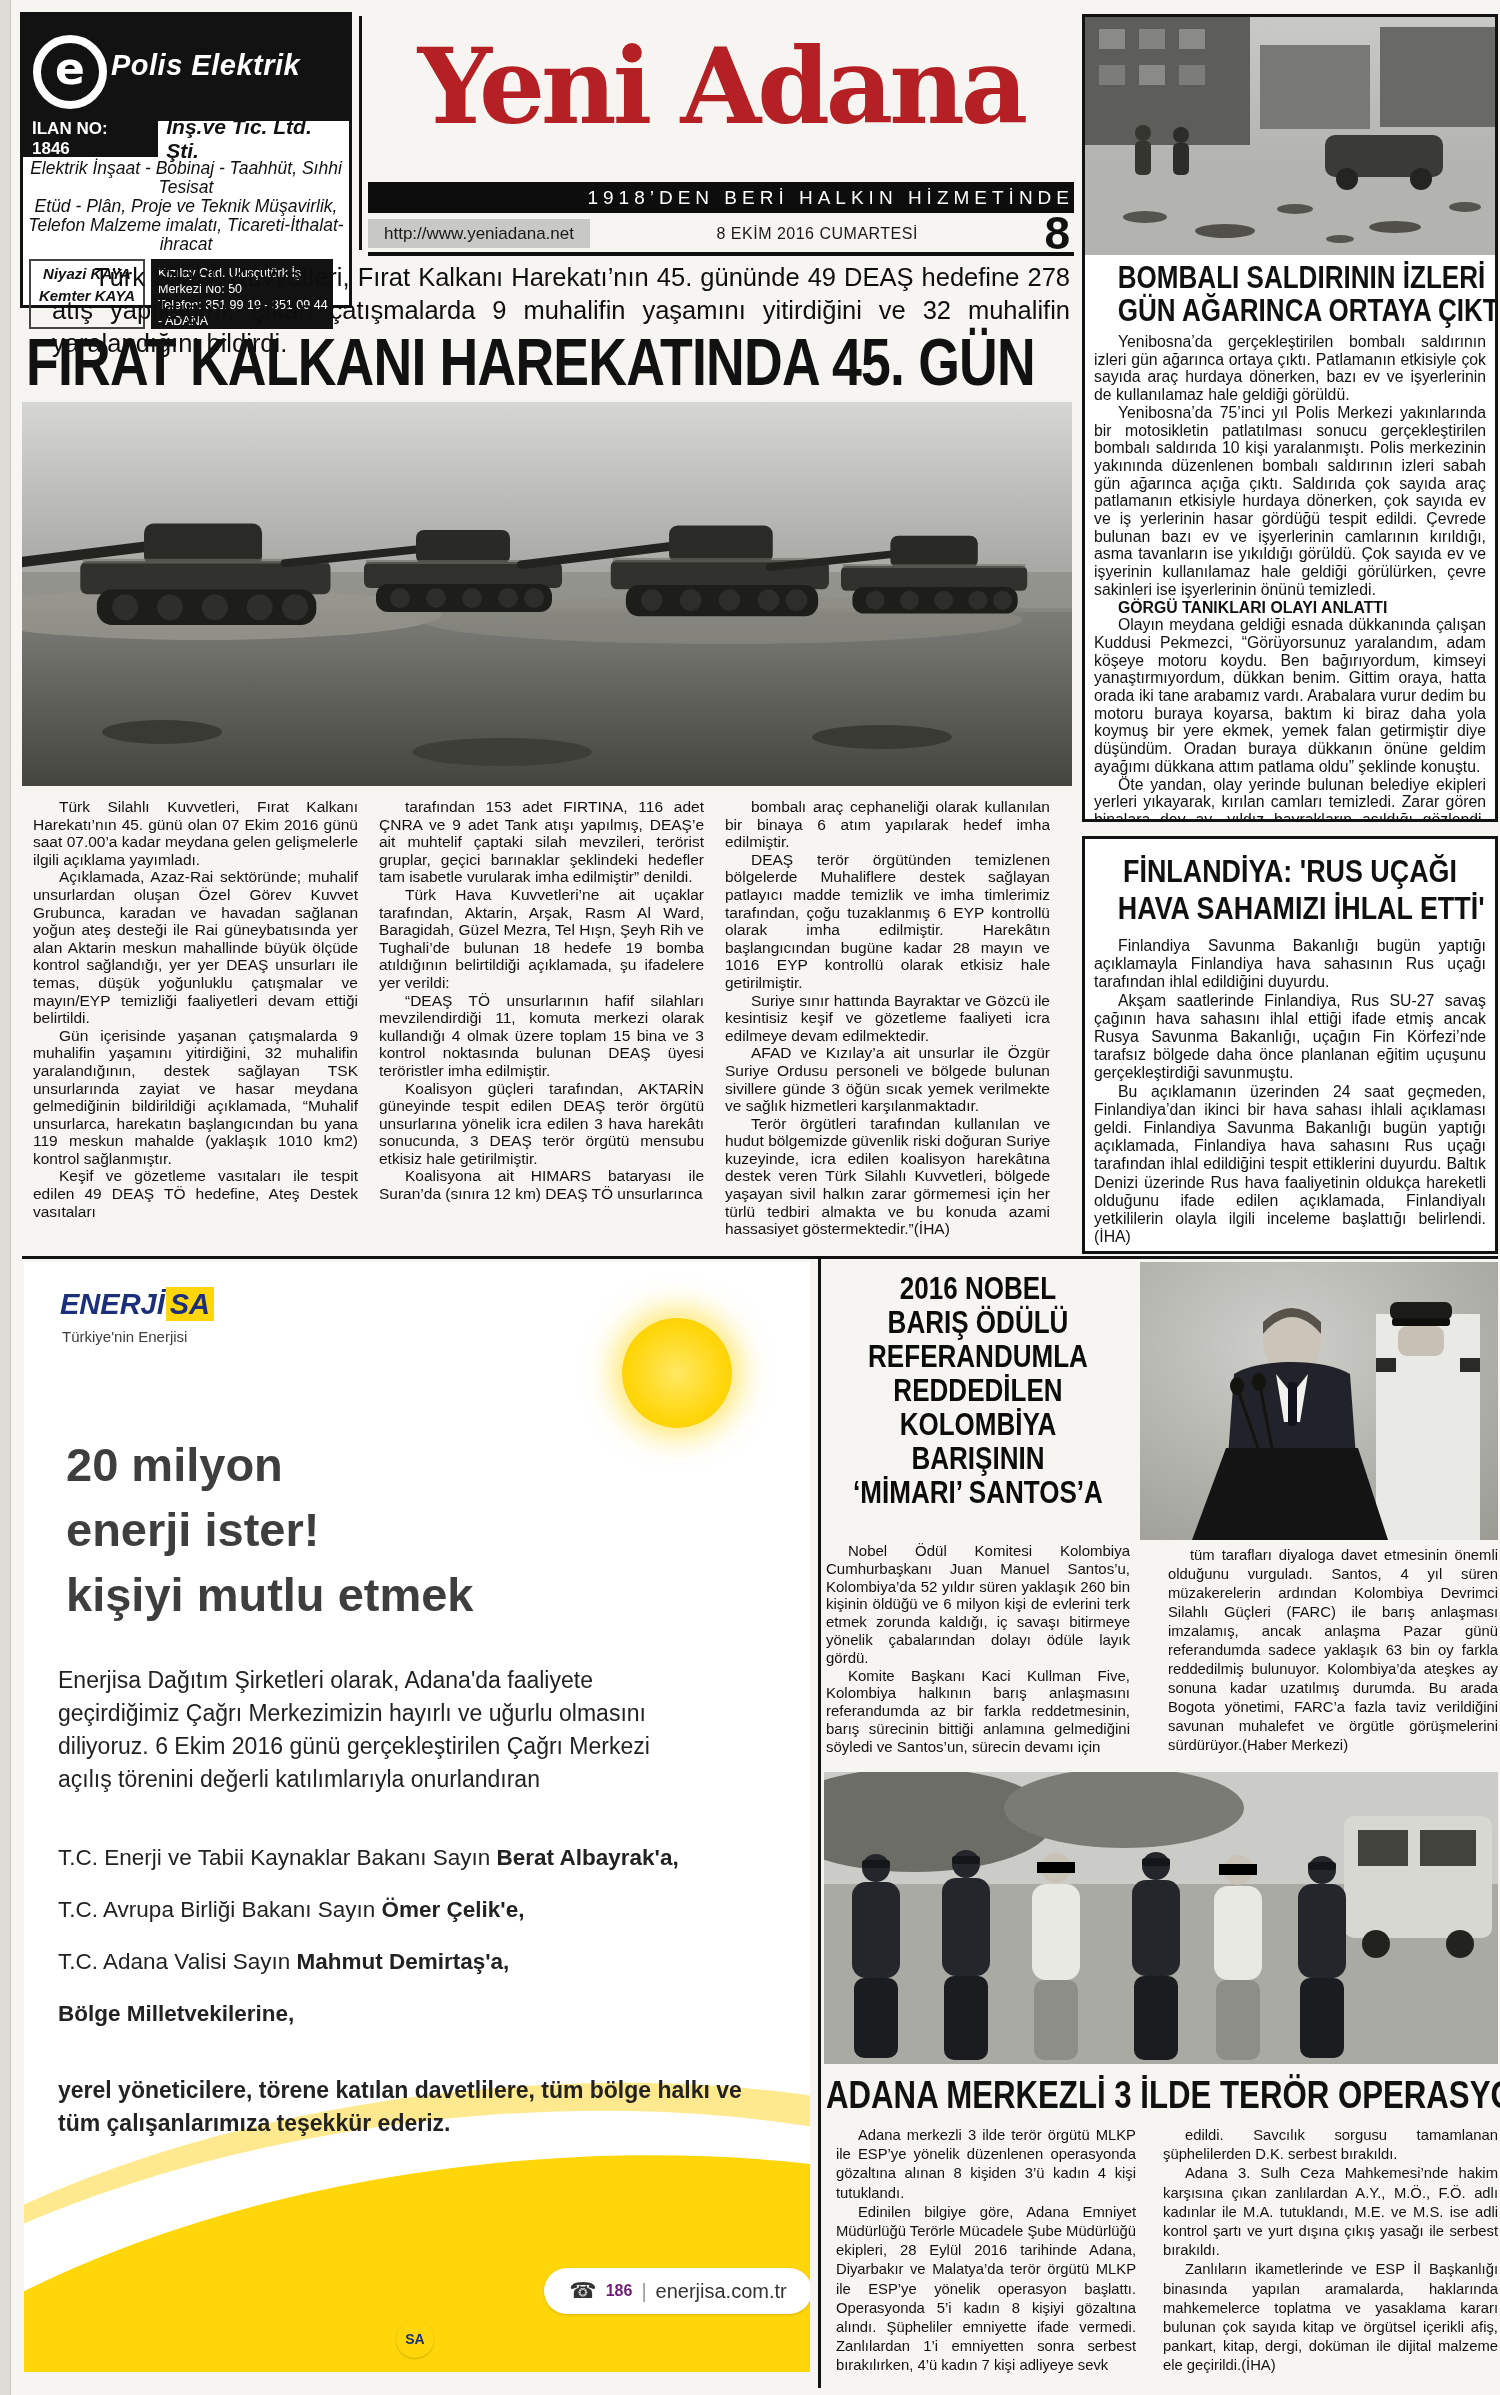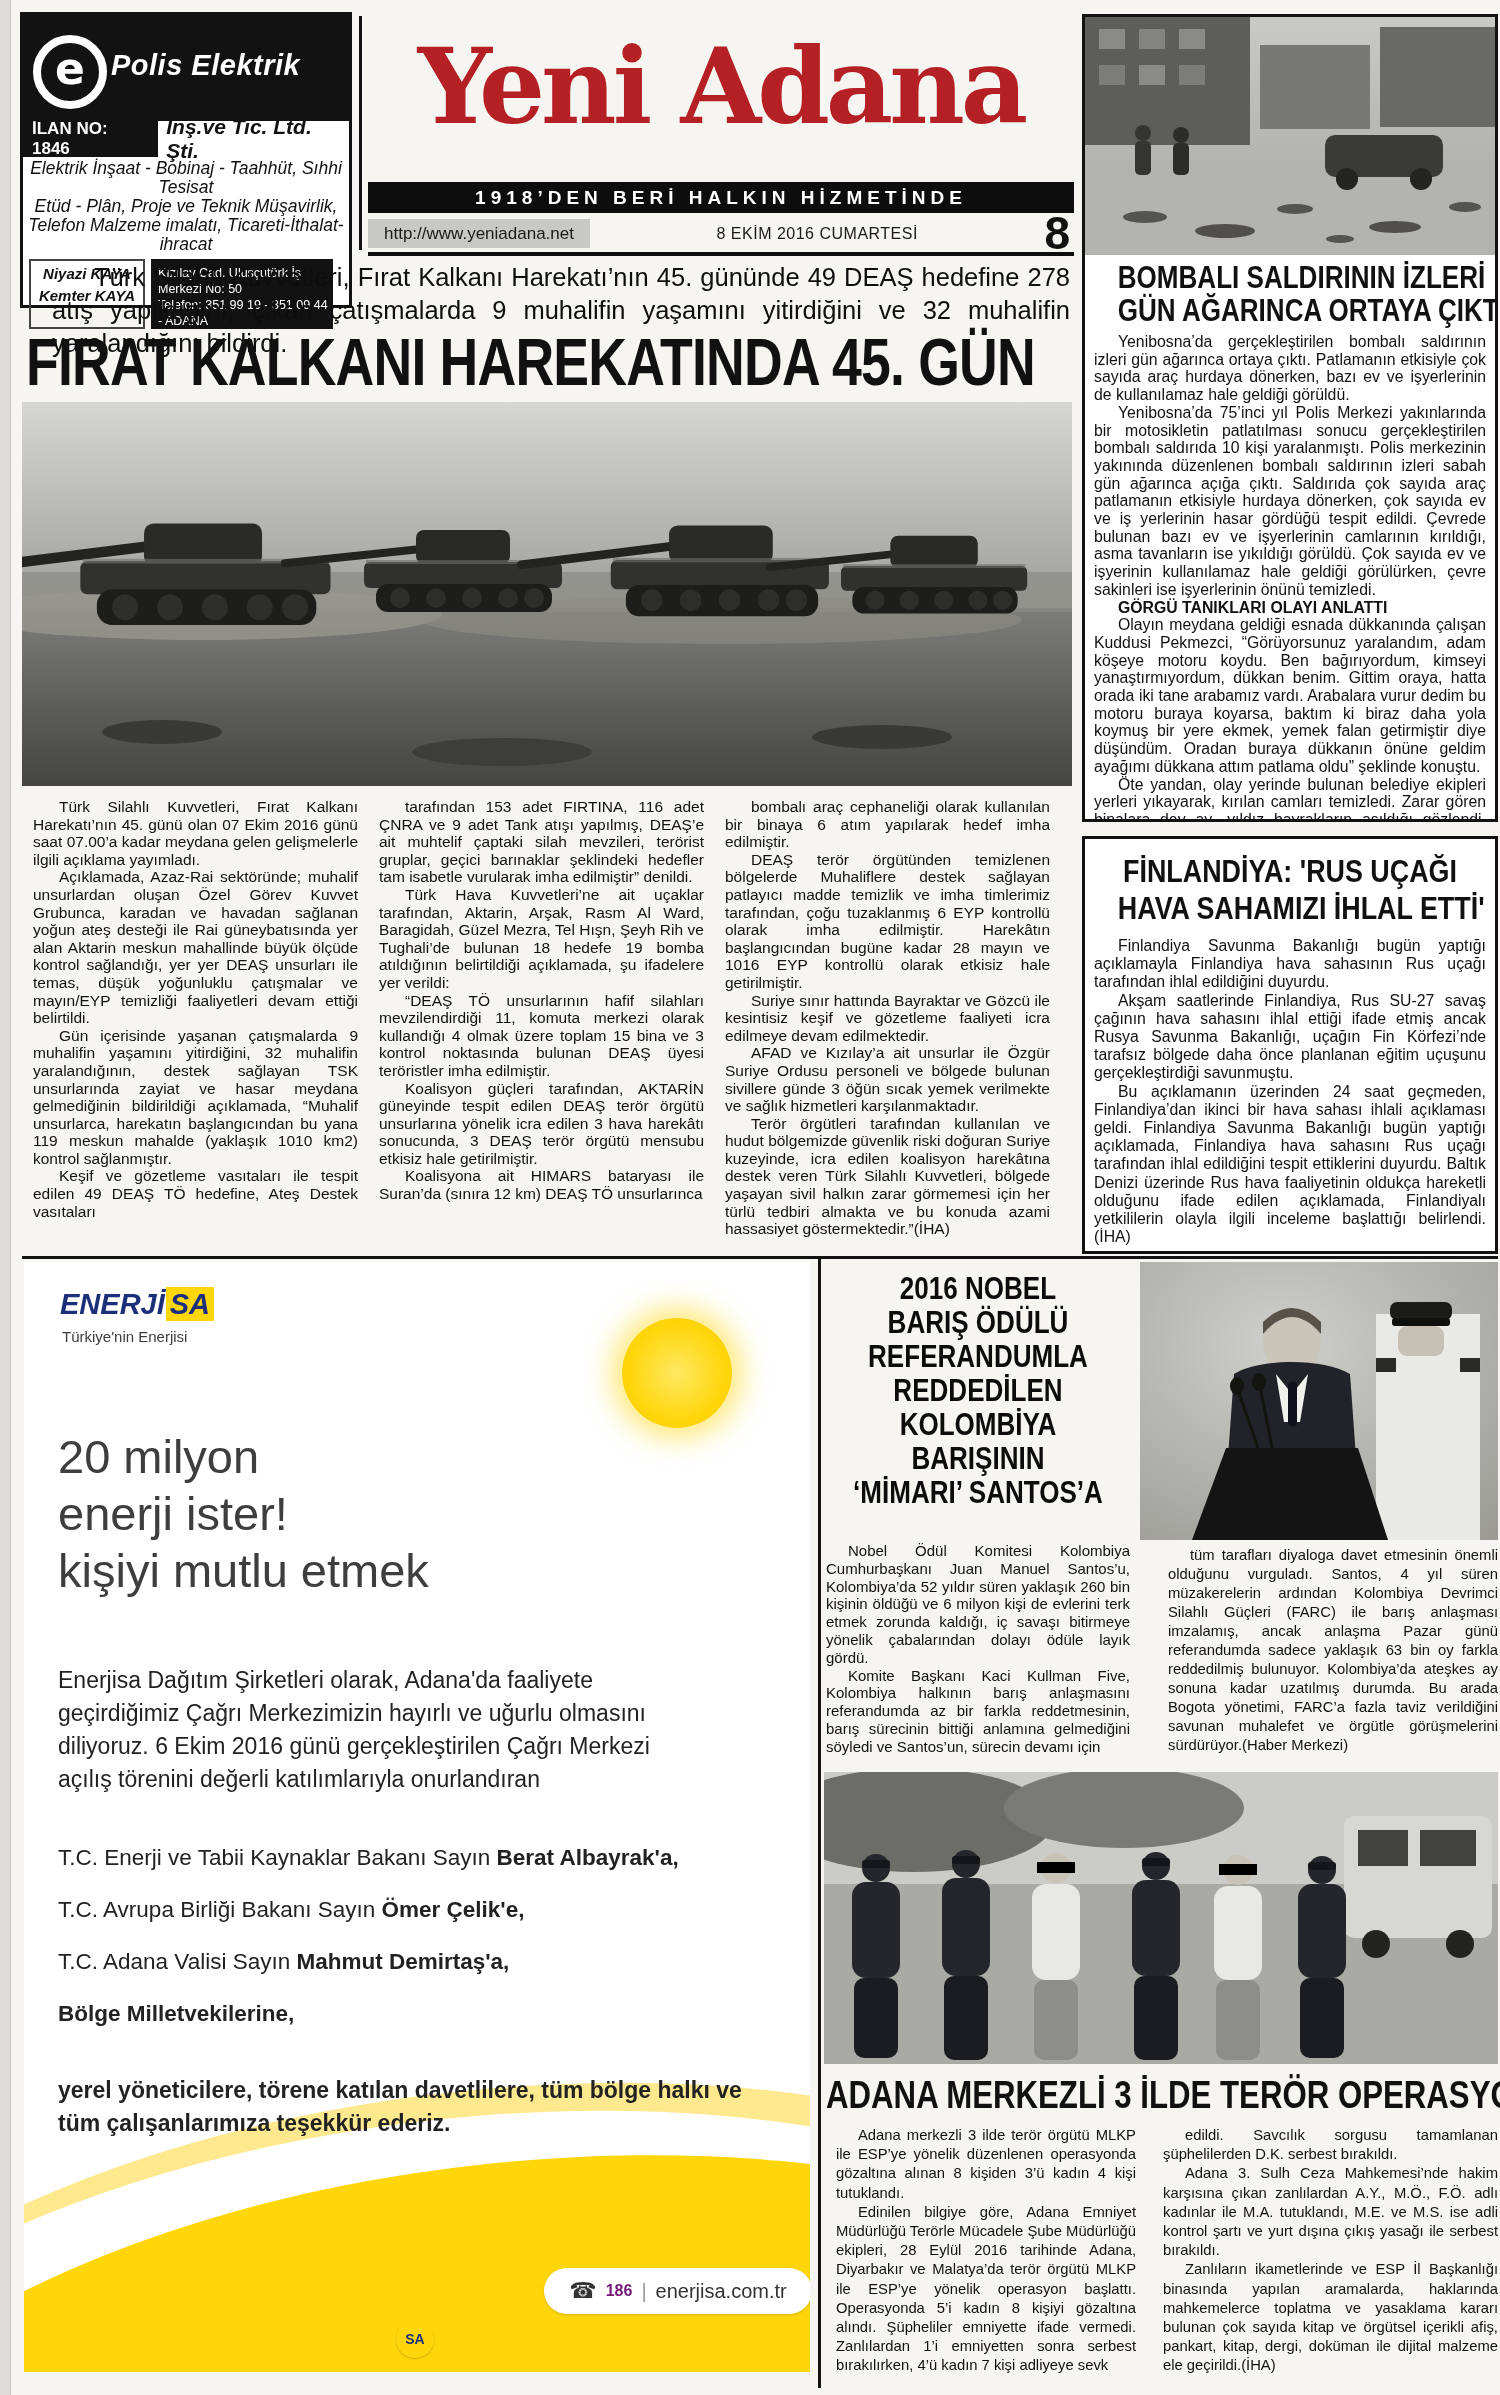--- a/index.html
+++ b/index.html
@@ -27,21 +27,21 @@
   .kaya-bottom{display:flex;gap:6px;margin:5px 16px 0 6px;}
   .kaya-names{width:112px;border:2px solid #444;text-align:center;font-style:italic;font-weight:bold;font-size:15px;line-height:22px;padding-top:2px;}
   .kaya-contact{flex:1;background:#121212;color:#fff;font-size:12.5px;line-height:16px;padding:6px 5px 0 7px;}
   
   #divider-v1{left:359px;top:16px;width:3px;height:234px;background:#121212;}
   #masthead{left:368px;top:14px;width:706px;height:242px;}
   .mast-title{position:absolute;left:0;top:18px;width:100%;text-align:center;
     font-family:"DejaVu Serif",serif;font-weight:bold;font-size:104px;line-height:110px;
     color:#b52025;letter-spacing:-4px;}
   .mast-slogan{position:absolute;left:0;top:168px;width:100%;height:31px;background:#0d0d0d;color:#fff;
-    font-weight:bold;font-size:19px;line-height:31px;text-align:center;letter-spacing:5px;}
+    font-weight:normal;font-size:19px;line-height:31px;text-align:right;letter-spacing:5px;}
   .mast-info{position:absolute;left:0;top:203px;width:100%;height:33px;display:flex;align-items:center;}
   .website-box{background:#c8c8c4;height:29px;line-height:29px;width:222px;text-align:center;font-size:17px;color:#1a1a1a;}
   .mast-date{flex:1;text-align:center;font-size:16px;letter-spacing:.5px;color:#1a1a1a;}
   .mast-issue{font-weight:bold;font-size:46px;line-height:33px;padding-right:4px;}
   .mast-rule{position:absolute;left:0;top:238px;width:100%;height:4px;background:#0d0d0d;}
   
   .cond{display:inline-block;transform:scaleX(.8);transform-origin:left center;white-space:nowrap;font-weight:bold;}
   .cond-line{margin:0;transform:scaleX(.84);transform-origin:center;white-space:nowrap;font-weight:bold;text-align:center;}
   
   .news-box{border:3px solid #121212;background:#fff;box-sizing:border-box;overflow:hidden;}
@@ -82,21 +82,21 @@
   #tcol1{left:0;width:300px;} #tcol2{left:327px;width:335px;}
   
   #enerjisa-ad{left:24px;top:1262px;width:786px;height:1110px;background:#fff;overflow:hidden;}
   .enj-logo{position:absolute;left:36px;top:26px;font-style:italic;font-weight:bold;font-size:29px;color:#1b2f7a;}
   .enj-logo .sa{background:#ffd60a;padding:1px 4px;margin-left:1px;}
   .enj-tagline{position:absolute;left:38px;top:66px;font-size:15px;color:#3c3c3c;}
   .enj-sun{position:absolute;left:598px;top:56px;width:110px;height:110px;border-radius:50%;
     background:radial-gradient(circle,#ffe863 0%,#ffd60a 62%,#f3c902 100%);
     box-shadow:0 0 28px 10px rgba(255,214,10,.55);}
   .enj-headline{position:absolute;left:34px;top:166px;width:620px;}
-  .enj-headline p{margin:0;font-weight:normal;font-size:47px;line-height:57px;color:#3e3e3e;transform:none;white-space:normal;text-align:left;}
+  .enj-headline p{margin:8px;font-weight:bold;font-size:47px;line-height:57px;color:#3e3e3e;transform:none;white-space:normal;text-align:left;}
   .enj-body{position:absolute;left:34px;top:402px;width:648px;font-size:23px;line-height:33px;color:#222;}
   .enj-names{position:absolute;left:34px;top:570px;width:700px;}
   .enj-names p{margin:0;font-size:22.5px;line-height:52px;color:#222;}
   .enj-names .bd{font-weight:bold;}
   .enj-closing{position:absolute;left:34px;top:788px;width:710px;font-weight:bold;font-size:23px;line-height:33px;color:#222;margin-top:24px;}
   .wave{position:absolute;border-radius:50%;}
   .wave-pale{left:-300px;top:830px;width:1500px;height:700px;background:#ffe98f;transform:rotate(-7deg);}
   .wave-white{left:-320px;top:858px;width:1500px;height:700px;background:#fff;transform:rotate(-7deg);}
   .wave-yellow{left:-260px;top:900px;width:1520px;height:720px;background:#ffd60a;transform:rotate(-6deg);}
   .enj-pill{position:absolute;left:520px;top:1006px;width:268px;height:46px;background:#fff;border-radius:24px;

